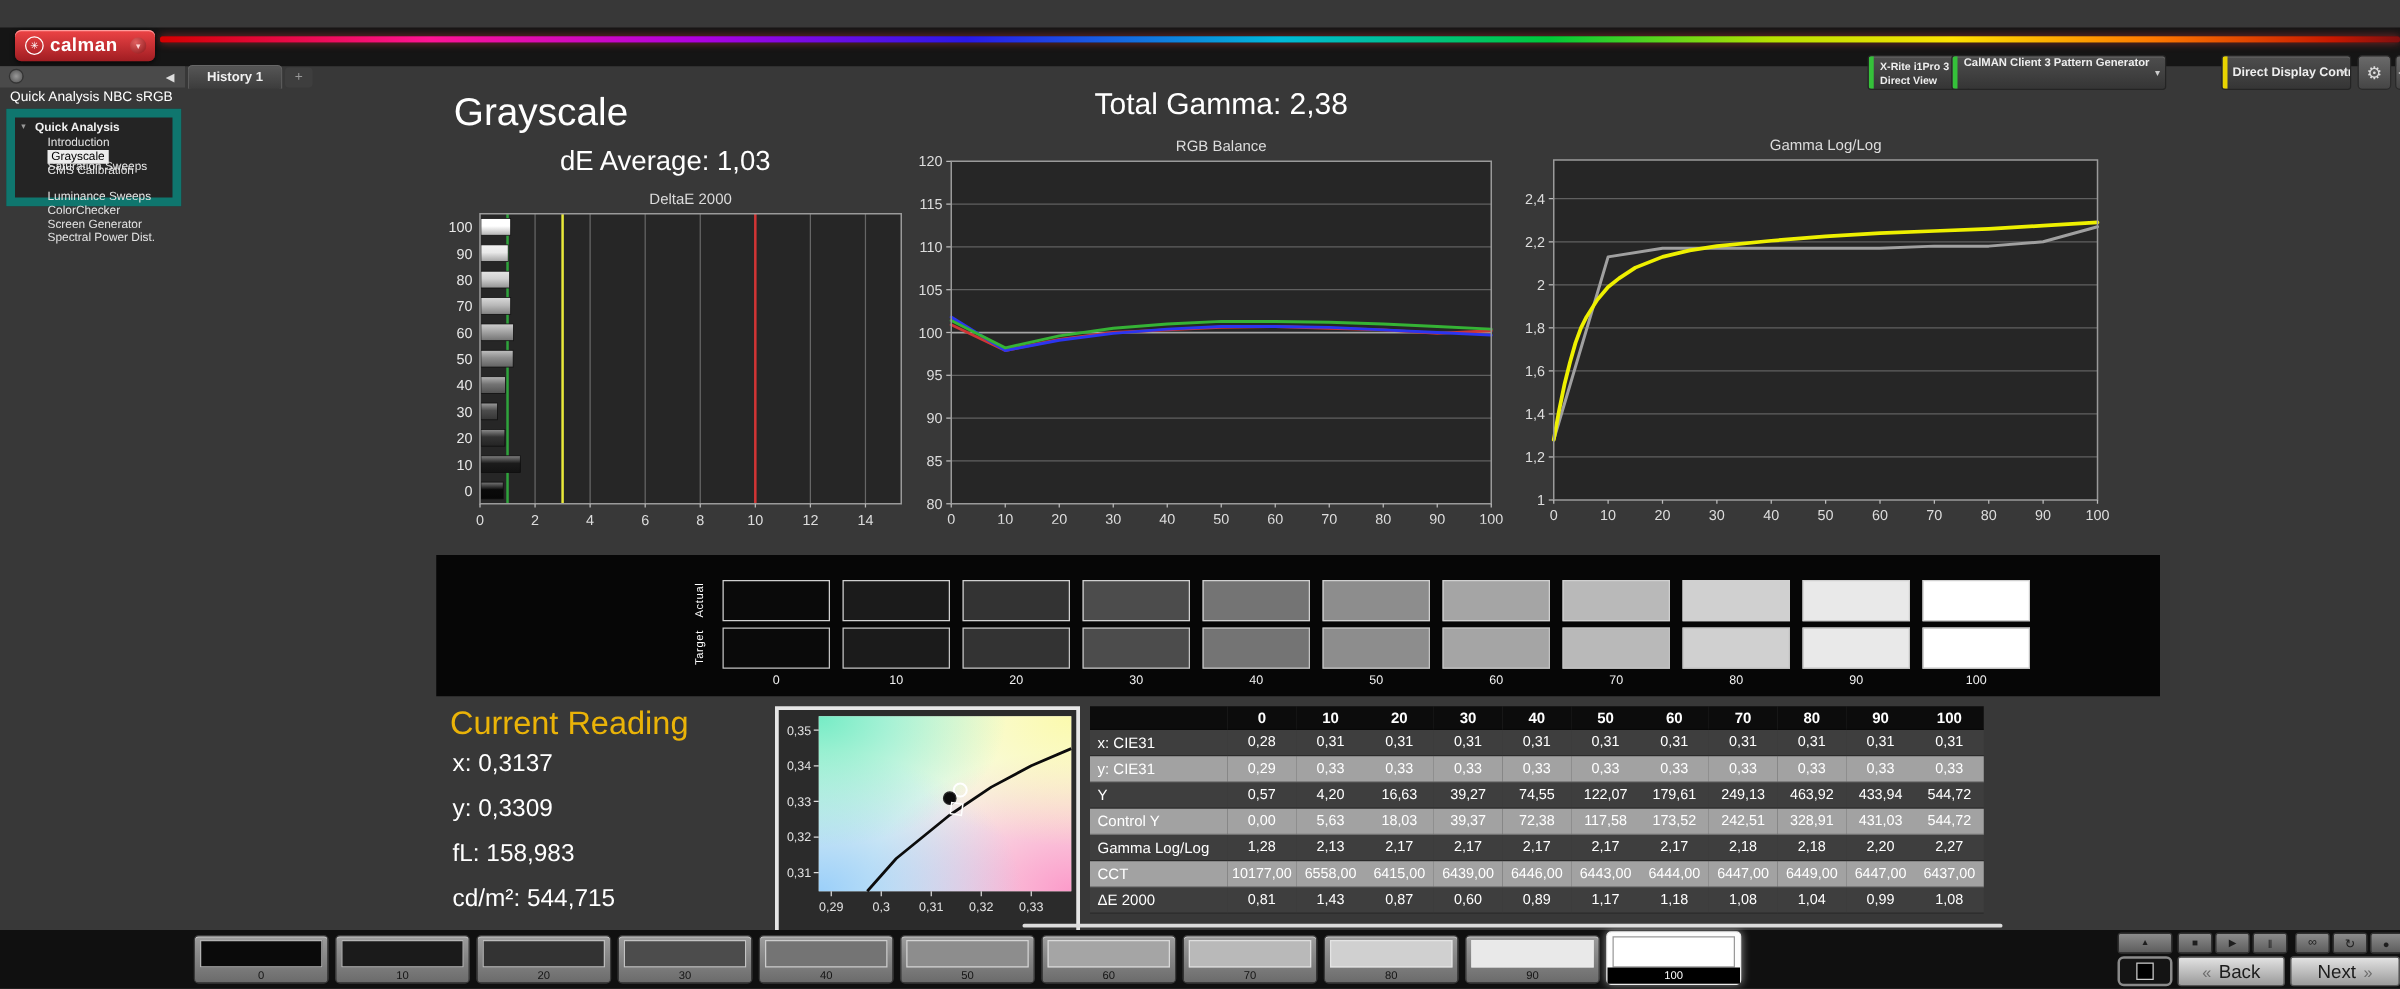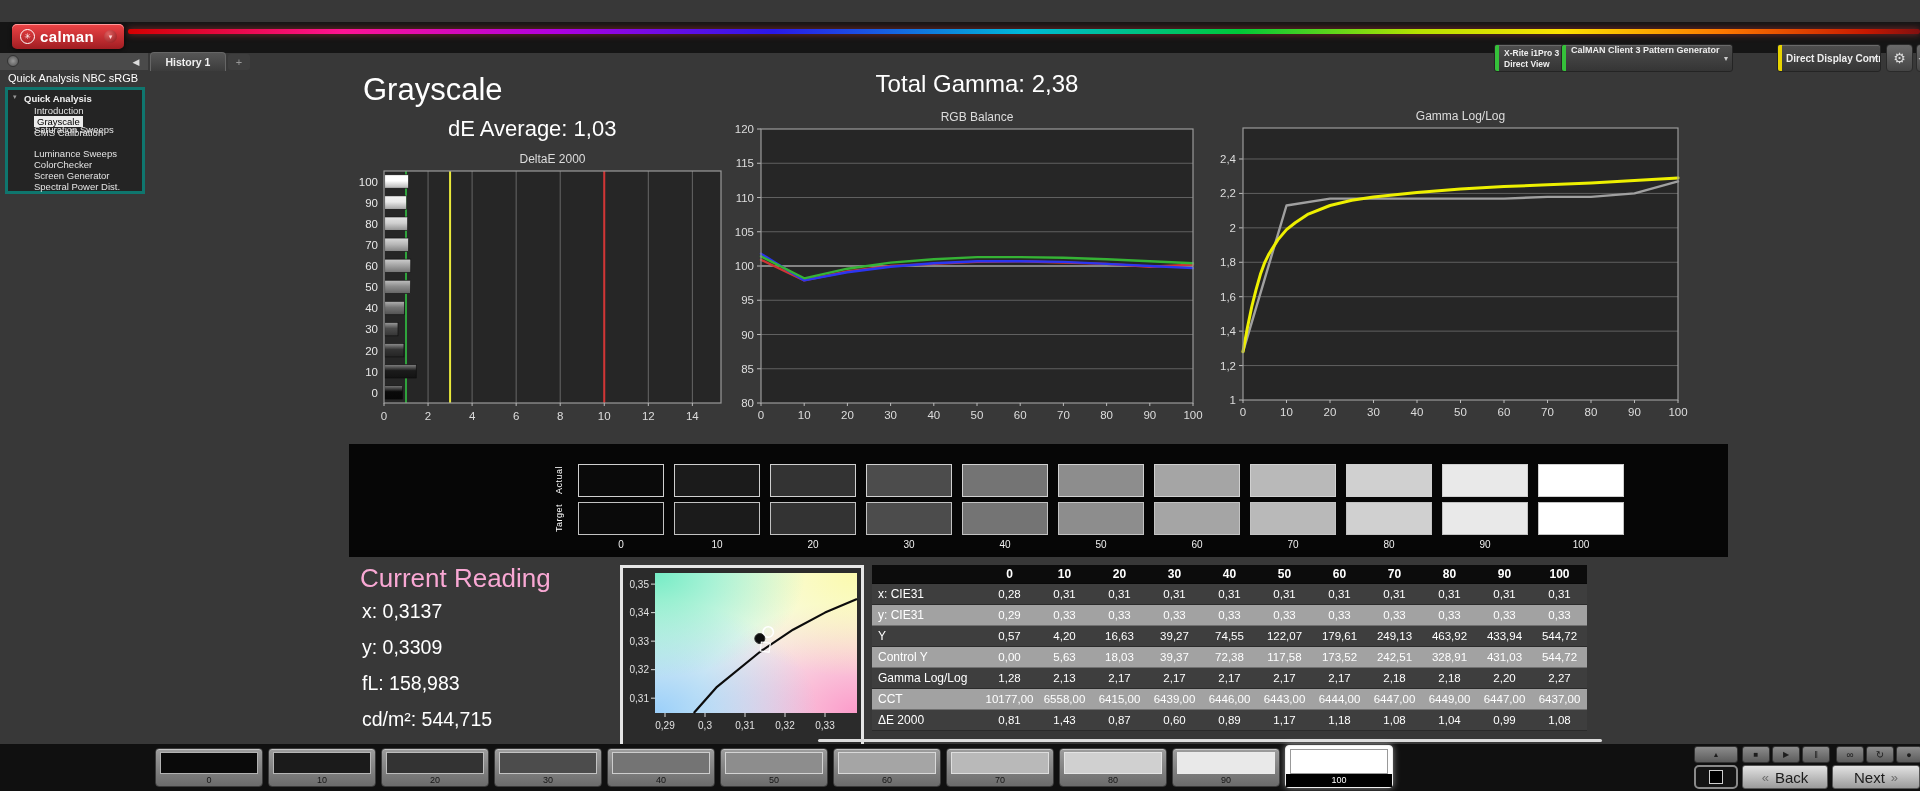--- a/index.html
+++ b/index.html
@@ -24,21 +24,21 @@
   .logo-dd{position:absolute;right:7px;top:6px;width:13px;height:13px;border-radius:50%;
            background:radial-gradient(circle at 35% 30%,#e06060,#8c1418);display:flex;align-items:center;justify-content:center;font-size:7px;color:#ffd5d5}
   .stripe{left:128px;top:29px;width:1792px;height:5px;border-radius:2px;
           background:linear-gradient(90deg,#d40000 0%,#ff1493 12%,#b000e0 24%,#2a18e8 36%,#00b8d8 50%,#00c838 62%,#b8e000 72%,#ffe000 80%,#ff7800 89%,#c81800 97%,#801010 100%);
           box-shadow:0 0 7px rgba(255,70,70,.5)}
   
   .side-strip{left:0;top:53px;width:148px;height:17px;background:#4a4a4a}
   .side-dot{left:7px;top:55px;width:12px;height:12px;border-radius:50%;background:radial-gradient(#999,#4d4d4d);border:1px solid #333;box-sizing:border-box}
   .side-coll{left:128px;top:54px;width:16px;height:15px;font-size:9px;color:#ddd;display:flex;align-items:center;justify-content:center}
   .side-title{left:8px;top:72px;font-size:11px;color:#fff;white-space:nowrap}
-  .tree{left:5px;top:87px;width:140px;height:107px;background:#242424;border:3px solid #0f766e;box-sizing:border-box}
+  .tree{left:5px;top:87px;width:140px;height:78px;background:#242424;border:7px solid #0f766e;box-sizing:border-box}
   .tree-root{position:absolute;left:16px;top:3px;font-size:9.5px;font-weight:bold;color:#f0f0f0}
   .tree-exp{position:absolute;left:5px;top:3px;font-size:7px;color:#999}
   .tree-item{position:absolute;left:26px;font-size:9.5px;color:#e4e4e4;white-space:nowrap}
   .tree-item.sel{background:#ececec;color:#000;padding:0 3px}
   .tab-history{left:150px;top:52px;width:76px;height:19px;background:linear-gradient(#565656,#3c3c3c);
                border:1px solid #666;border-bottom:none;border-radius:4px 4px 0 0;box-sizing:border-box;
                display:flex;align-items:center;justify-content:center;font-size:10.5px;font-weight:bold;color:#f0f0f0}
   .tab-plus{left:228px;top:54px;width:22px;height:16px;background:#3e3e3e;border-radius:3px;
             display:flex;align-items:center;justify-content:center;font-size:11px;color:#999}
   
@@ -57,21 +57,21 @@
   
   .chart svg{display:block}
   .chart text{font-family:"Liberation Sans",sans-serif}
   
   .swatchpanel{left:349px;top:444px;width:1379px;height:113px;background:#060606}
   .rot{position:absolute;width:40px;height:40px;display:flex;align-items:center;justify-content:center;
        font-size:9px;letter-spacing:.5px;color:#fff;transform:rotate(-90deg)}
   .sw{position:absolute;box-sizing:border-box;border:1px solid #d0d0d0}
   .swlab{position:absolute;width:86px;text-align:center;font-size:10px;color:#f0f0f0}
   
-  .cr-title{left:360px;top:563px;font-size:26px;color:#f9a8d4}
+  .cr-title{left:360px;top:563px;font-size:26px;color:#eab308}
   .cr-line{left:362px;font-size:19.5px;color:#fff}
   
   .ciepanel{left:620px;top:565px;width:244px;height:182px;background:#2b2b2b;border:3px solid #e6e6e6;box-sizing:border-box}
   .cie-bg{position:absolute;left:32px;top:5px;width:202px;height:140px;
     background:
       radial-gradient(120% 120% at 0% 0%, rgba(110,235,195,.95), rgba(110,235,195,0) 62%),
       radial-gradient(120% 120% at 100% 0%, rgba(252,250,170,.95), rgba(252,250,170,0) 62%),
       radial-gradient(130% 130% at 0% 100%, rgba(150,205,250,.95), rgba(150,205,250,0) 62%),
       radial-gradient(130% 130% at 100% 100%, rgba(252,150,200,.95), rgba(252,150,200,0) 62%),
       #f7fbf0}

